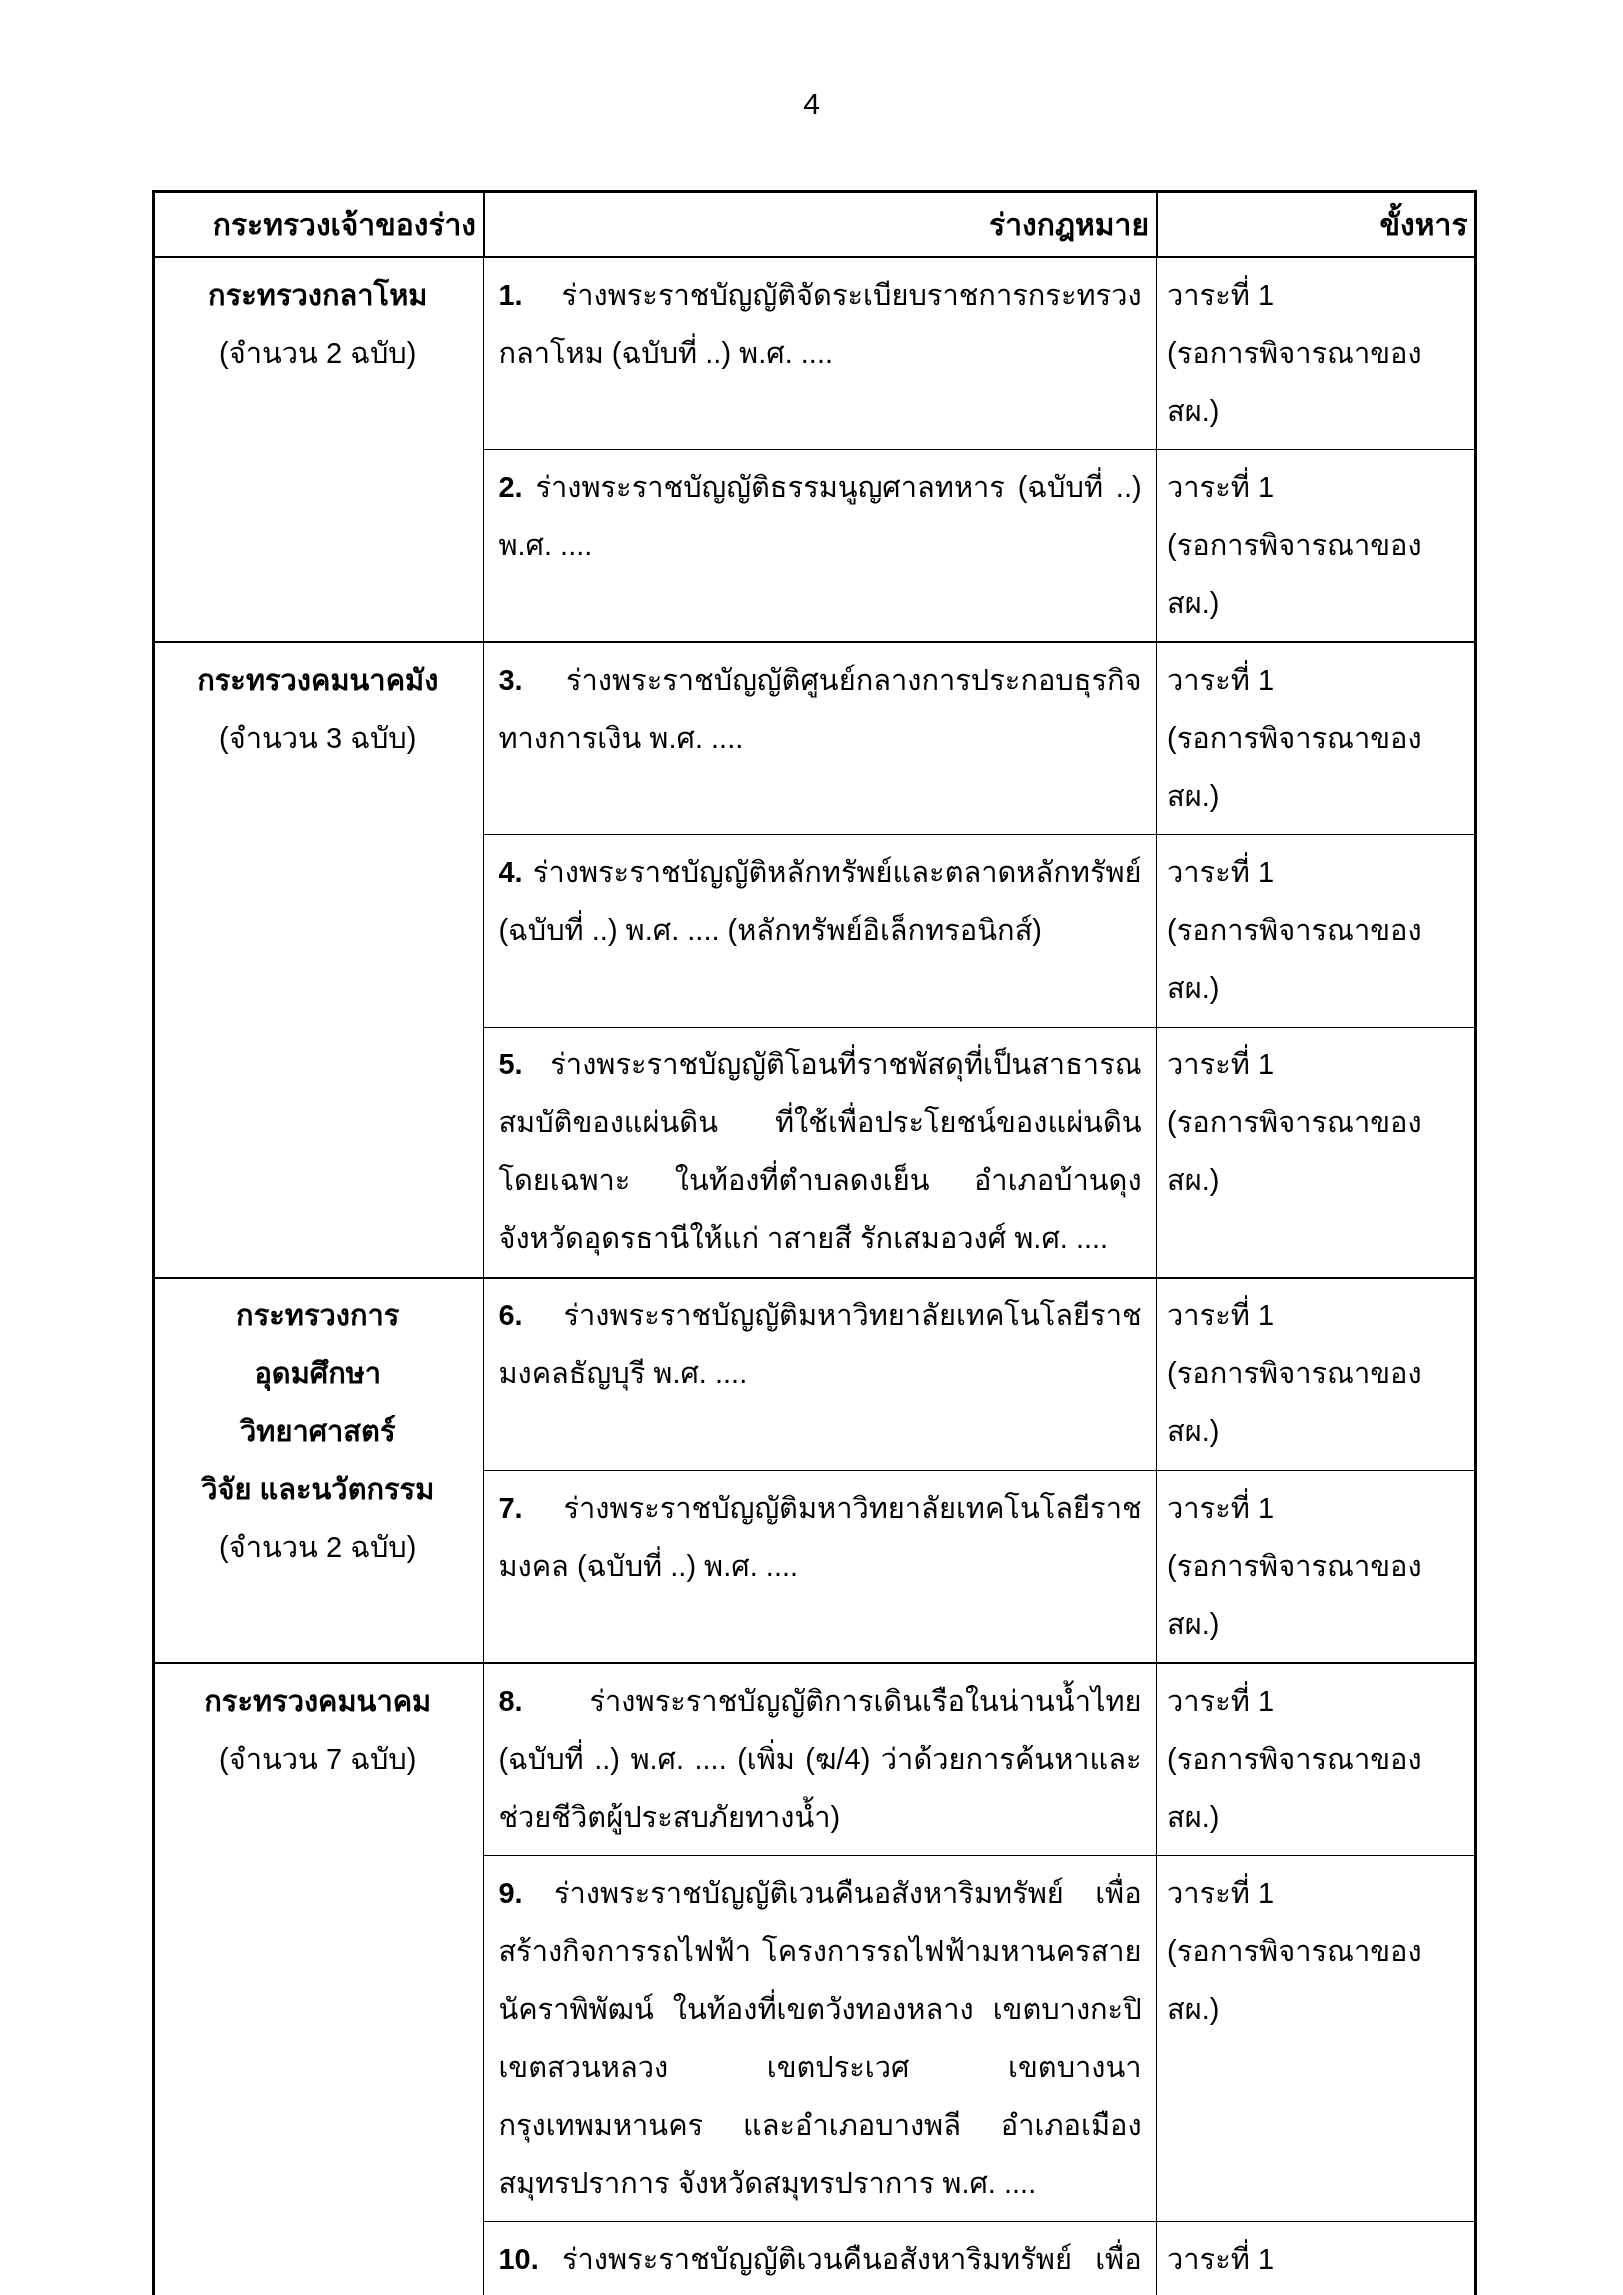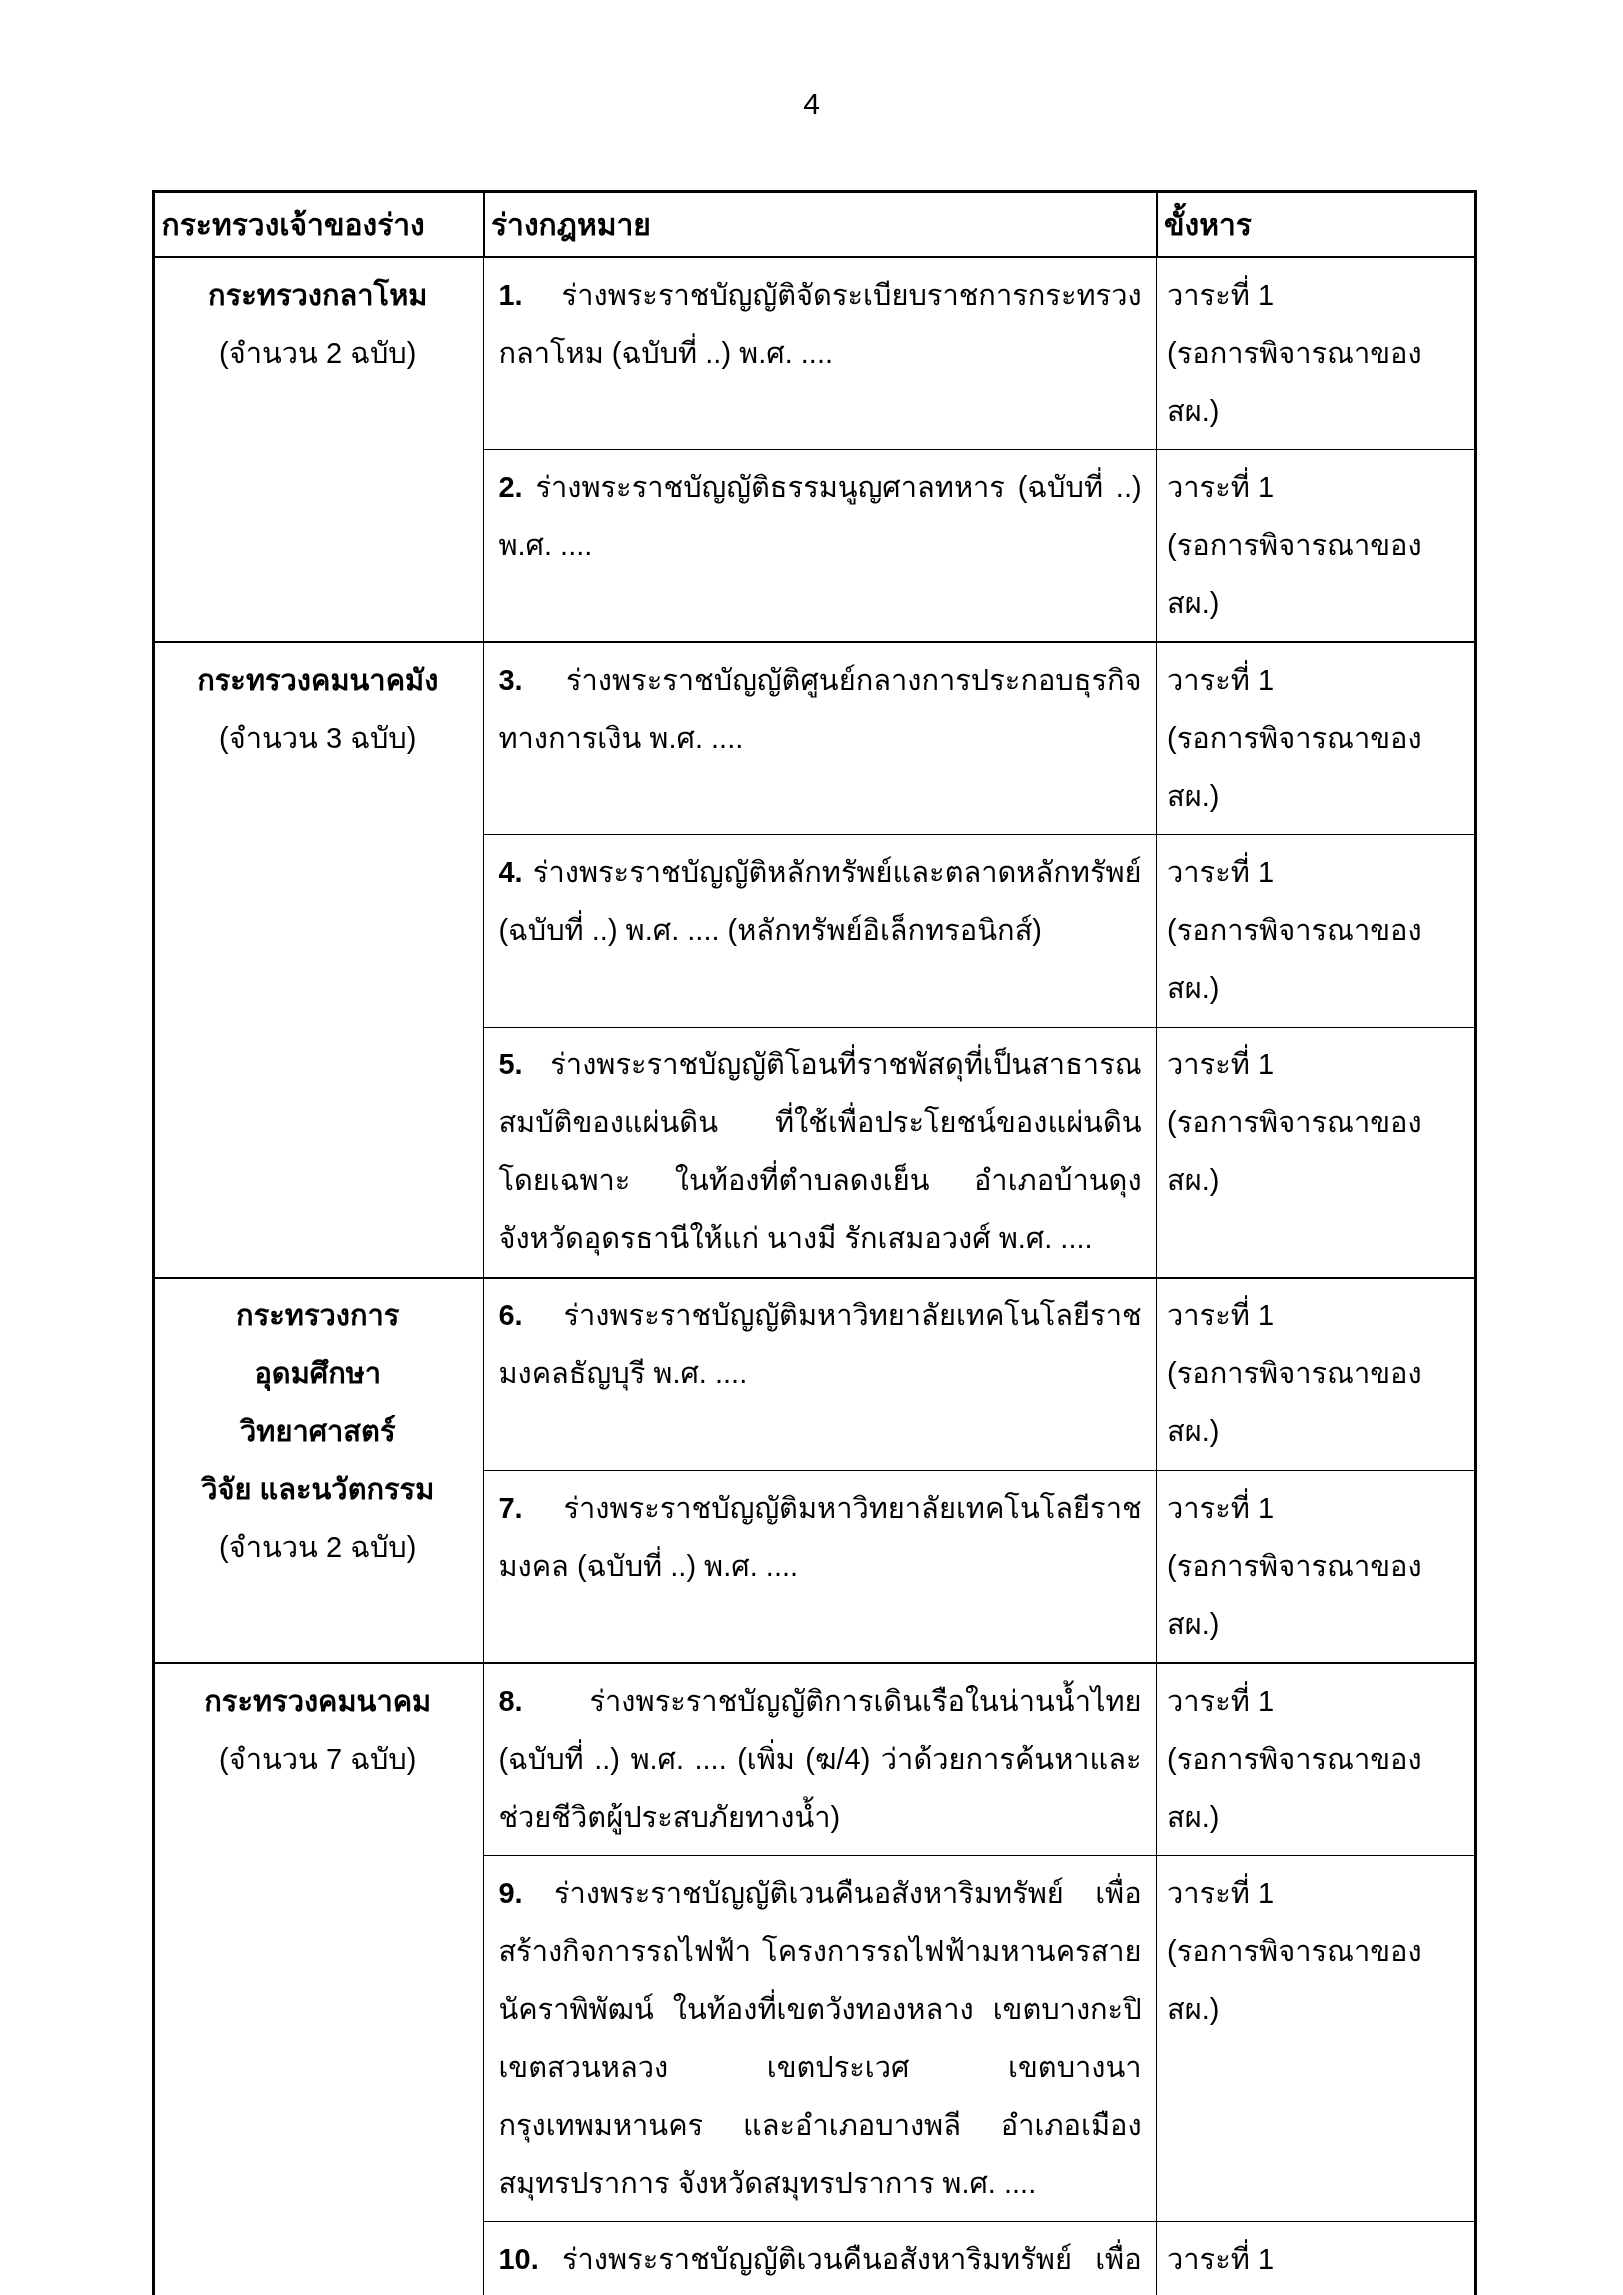--- a/index.html
+++ b/index.html
@@ -24,21 +24,21 @@
     border-bottom-width:3.9px;
   }
   col.c-ministry{width:330px;}
   col.c-law{width:673px;}
   col.c-stage{width:319px;}
   th{
     border:2px solid #000;
     border-bottom-width:2.6px;
     font-size:30px;
     font-weight:bold;
-    text-align:left;
+    text-align:right;
     vertical-align:middle;
     height:58px;
     padding:2.6px 6.5px;
   }
   td{
     border:1.3px solid #000;
     font-size:29px;
     line-height:58px;
     vertical-align:top;
     padding:7.9px 14.4px 9.2px 14.4px;
@@ -131,21 +131,21 @@
       </td>
       <td class="stage-cell">
         <span class="line">วาระที่ 1</span>
         <span class="line">(รอการพิจารณาของ</span>
         <span class="line">สผ.)</span>
       </td>
     </tr>
     <tr style="height:226px;">
       <td class="law-cell">
         <span class="num">5.</span>
-        <span>ร่างพระราชบัญญัติโอนที่ราชพัสดุที่เป็นสาธารณสมบัติของแผ่นดิน ที่ใช้เพื่อประโยชน์ของแผ่นดินโดยเฉพาะ ในท้องที่ตำบลดงเย็น อำเภอบ้านดุง จังหวัดอุดรธานีให้แก่ นางมี รักเสมอวงศ์ พ.ศ. ....</span>
+        <span>ร่างพระราชบัญญัติโอนที่ราชพัสดุที่เป็นสาธารณสมบัติของแผ่นดิน ที่ใช้เพื่อประโยชน์ของแผ่นดินโดยเฉพาะ ในท้องที่ตำบลดงเย็น อำเภอบ้านดุง จังหวัดอุดรธานีให้แก่ าสายสี รักเสมอวงศ์ พ.ศ. ....</span>
       </td>
       <td class="stage-cell">
         <span class="line">วาระที่ 1</span>
         <span class="line">(รอการพิจารณาของ</span>
         <span class="line">สผ.)</span>
       </td>
     </tr>
 
     <tr class="group-start" style="height:164px;margin-top:32px;">
       <td class="ministry-cell" rowspan="2">

